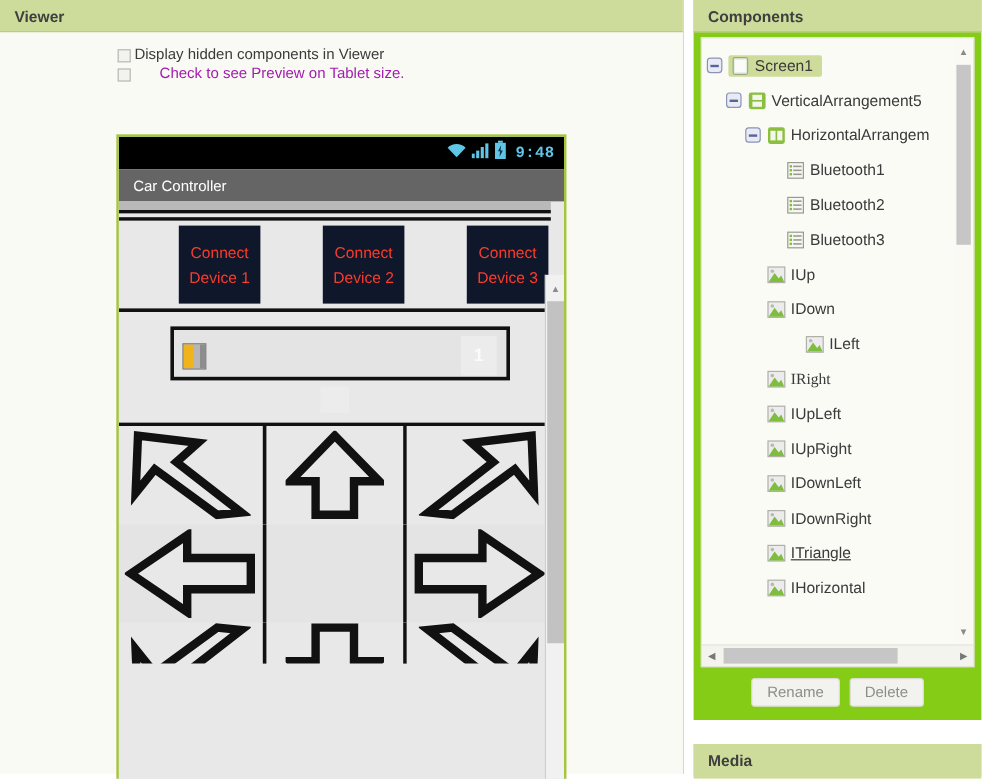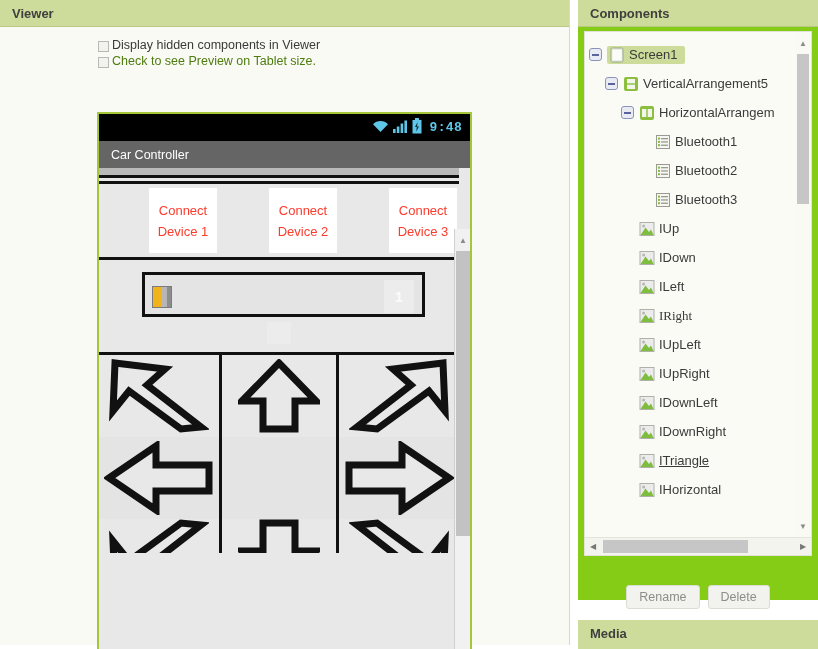--- a/index.html
+++ b/index.html
@@ -36,21 +36,21 @@
     width: 100%; height: 618px;
     background: #fafaf4;
   }
   .chk-row {
     display: flex; align-items: flex-end;
     margin-left: 98px;
     padding-top: 2px;
     font-size: 12.5px;
     color: #3a3a3a;
   }
-  .chk-row.dim { color: #4d7c0f; }
+  .chk-row.dim { color: #a21caf; gap: 21px; }
   .chkbox {
     width: 11px; height: 11px;
     border: 1px solid #b9b9b3;
     background: #f2f2ee;
     margin-right: 3px;
     margin-top: 3px;
     flex: 0 0 auto;
   }
   #chk-wrap { padding-top: 9px; }
 
@@ -88,21 +88,21 @@
 
   
   #connect-row {
     display: flex; width: 360px; height: 73px;
     background: #e8e8e8;
     padding: 4px 2px;
     gap: 4px;
   }
   .connect-btn {
     flex: 1;
-    background: #ffffff;
+    background: #0f172a;
     display: flex; flex-direction: column;
     align-items: center; justify-content: center;
     color: #fb3b2c; font-size: 13px; line-height: 21px; margin-left: 48px;
   }
 
   
   #slider-block { width: 360px; height: 92px; background:#e8e8e8; position: relative; }
   #slider-box {
     position:absolute; left: 43px; top: 12px;
     width: 283px; height: 45px;
@@ -217,21 +217,21 @@
   }
   #tv-thumb { position:absolute; left:2px; top: 22px; width:12px; height: 150px; background:#c6c6c6; }
 
   #tree-buttons {
     display:flex; justify-content:center; gap: 8px;
     margin-top: 9px;
   }
   .tbtn {
     background: #f2f2ee; border: 1px solid #dcdcd4;
     color: #8e8e88; font-size: 12.5px;
-    padding: 4px 12px; border-radius: 3px; margin-top: 20px;
+    padding: 4px 12px; border-radius: 3px;
   }
 
   
   #media-panel {
     position:absolute; left: 578px; top: 620px;
     width: 240px; height: 29px;
     background:#cddc9a;
   }
   #media-panel .panel-header { border-bottom:none; }
 </style>
@@ -501,21 +501,21 @@
             <span class="toggle spacer"></span>
             <span style="display: flex; align-items: center;">
               <span class="ticon"><svg viewBox="0 0 16 16" width="16" height="16">
                   <rect x="1" y="1.5" width="14" height="13" fill="#ececec" stroke="#b0b0a8"></rect>
                   <circle cx="4.6" cy="5" r="1.5" fill="#b9b9b2"></circle>
                   <polygon points="1.5,14 6.5,6.5 10,11 12,8.5 14.5,14" fill="#7fbd3f"></polygon>
                 </svg></span>
               <span>IDown</span>
             </span>
           </div>
-          <div class="tnode" style="padding-left: 32px;">
+          <div class="tnode" style="padding-left: 32px; gap: 32px;">
             <span class="toggle spacer"></span>
             <span style="display: flex; align-items: center;">
               <span class="ticon"><svg viewBox="0 0 16 16" width="16" height="16">
                   <rect x="1" y="1.5" width="14" height="13" fill="#ececec" stroke="#b0b0a8"></rect>
                   <circle cx="4.6" cy="5" r="1.5" fill="#b9b9b2"></circle>
                   <polygon points="1.5,14 6.5,6.5 10,11 12,8.5 14.5,14" fill="#7fbd3f"></polygon>
                 </svg></span>
               <span>ILeft</span>
             </span>
           </div>
@@ -558,21 +558,21 @@
               <span class="ticon"><svg viewBox="0 0 16 16" width="16" height="16">
                   <rect x="1" y="1.5" width="14" height="13" fill="#ececec" stroke="#b0b0a8"></rect>
                   <circle cx="4.6" cy="5" r="1.5" fill="#b9b9b2"></circle>
                   <polygon points="1.5,14 6.5,6.5 10,11 12,8.5 14.5,14" fill="#7fbd3f"></polygon>
                 </svg></span>
               <span>IDownLeft</span>
             </span>
           </div>
           <div class="tnode" style="padding-left: 32px;">
             <span class="toggle spacer"></span>
-            <span style="display: flex; align-items: center;">
+            <span style="display: flex; align-items: flex-end;">
               <span class="ticon"><svg viewBox="0 0 16 16" width="16" height="16">
                   <rect x="1" y="1.5" width="14" height="13" fill="#ececec" stroke="#b0b0a8"></rect>
                   <circle cx="4.6" cy="5" r="1.5" fill="#b9b9b2"></circle>
                   <polygon points="1.5,14 6.5,6.5 10,11 12,8.5 14.5,14" fill="#7fbd3f"></polygon>
                 </svg></span>
               <span>IDownRight</span>
             </span>
           </div>
           <div class="tnode" style="padding-left: 32px;">
             <span class="toggle spacer"></span>

